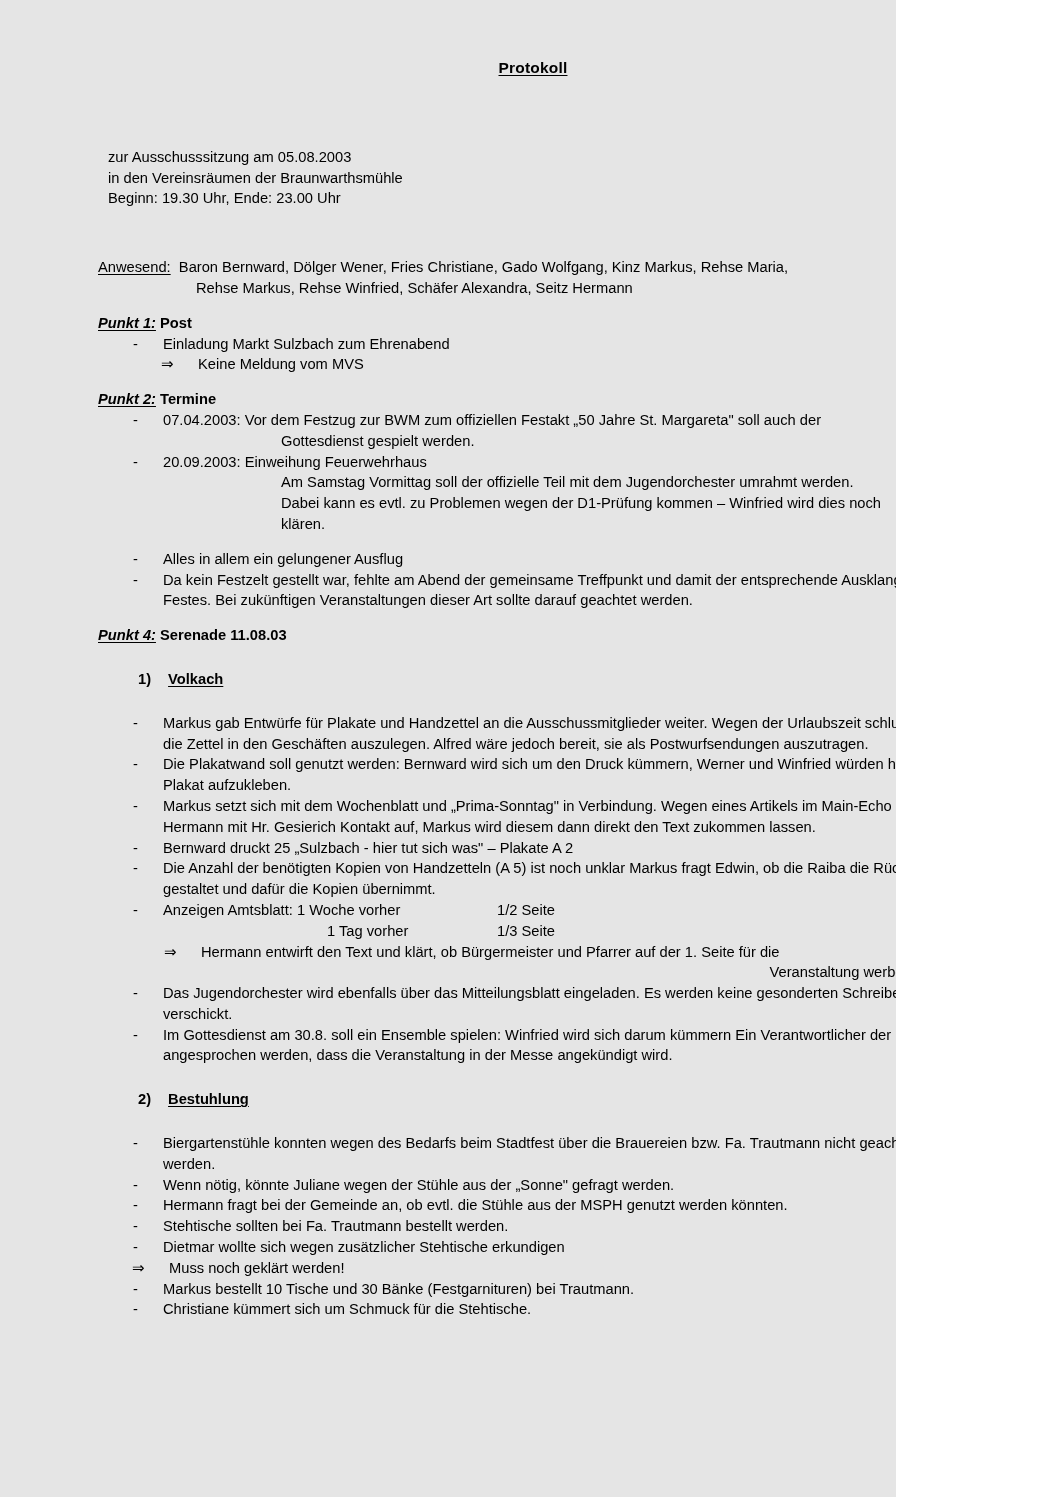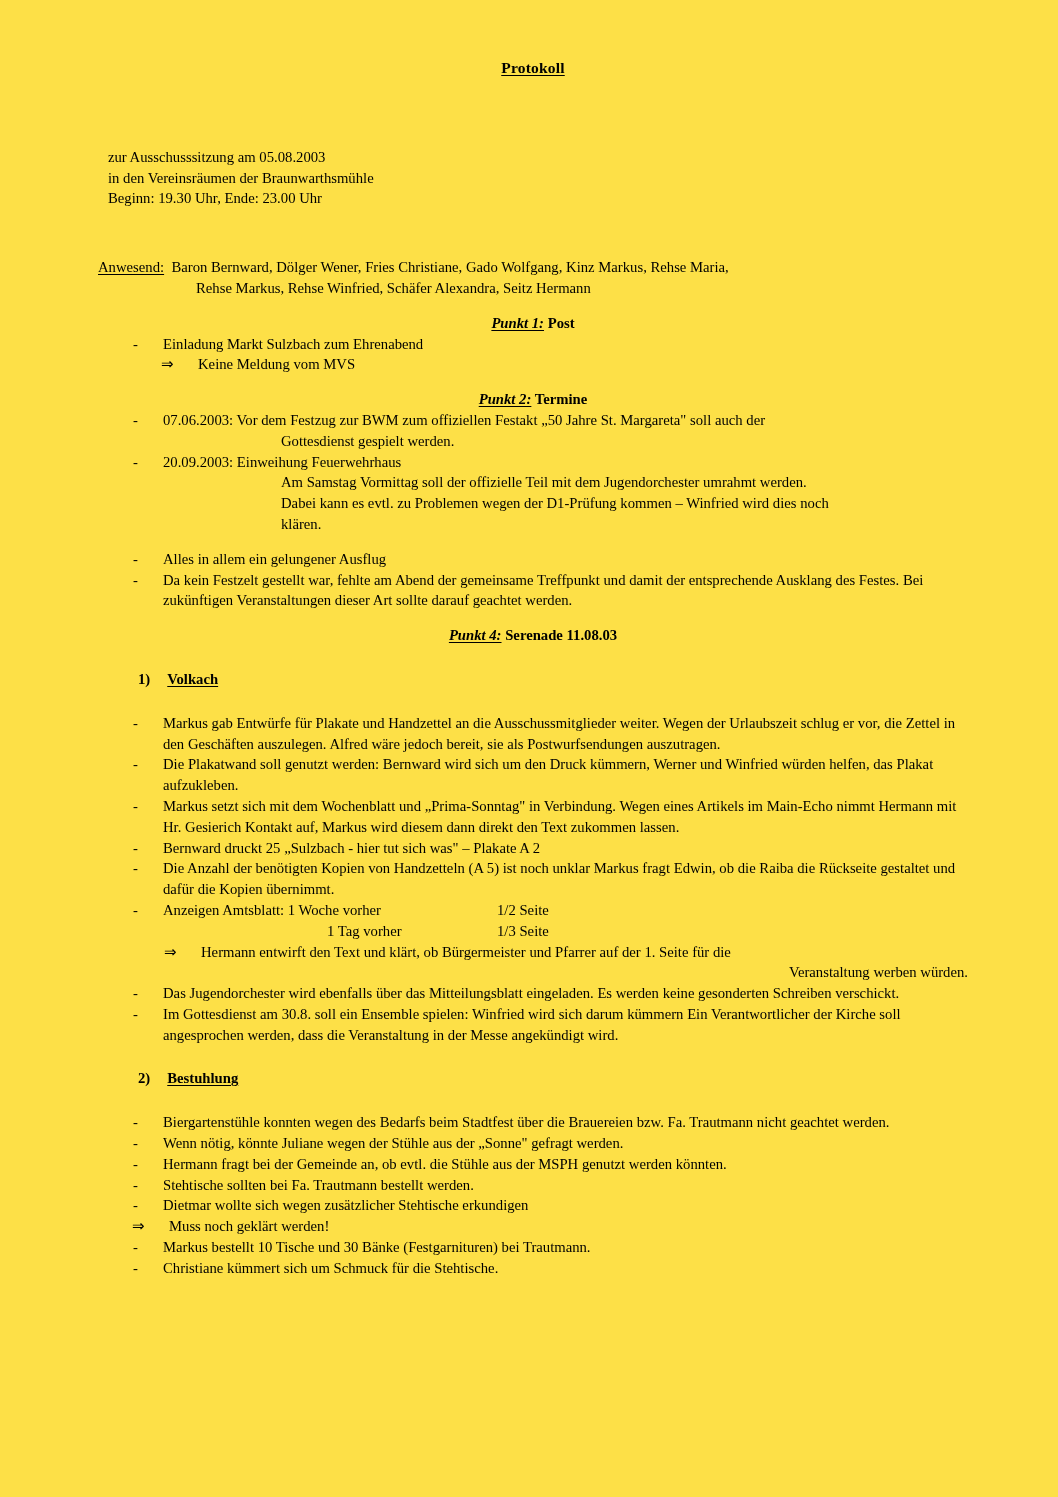--- a/index.html
+++ b/index.html
@@ -6,26 +6,25 @@
     margin: 0;
     padding: 0;
     background: #ffffff;
   }
   body {
     font-family: "Liberation Sans", sans-serif;
     color: #000000;
   }
   .page {
     position: relative;
-    width: 1058px;
+    width: 896px;
     height: 1497px;
-    background: #fde047;
+    background: #e5e5e5;
     overflow: hidden;
     box-sizing: border-box;
-    font-family: Liberation Serif, serif;
   }
   .doc {
     position: absolute;
     left: 98px;
     top: 58px;
     width: 870px;
     font-size: 14.7px;
     line-height: 20.8px;
   }
 
@@ -59,21 +58,20 @@
     text-decoration: underline;
     text-underline-offset: 2px;
   }
   .attendees .row1 { display: block; }
   .attendees .row2 { display: block; padding-left: 98px; }
 
   
   .punkt {
     font-weight: bold;
     margin: 0;
-    text-align: center;
   }
   .punkt .pk {
     font-style: italic;
     text-decoration: underline;
     text-underline-offset: 2px;
   }
   .punkt .pt { font-style: normal; }
 
   
   .subnum {
@@ -174,21 +172,21 @@
     </ul>
     <div class="arrow"><span class="ar">⇒</span><span>Keine Meldung vom MVS</span></div>
 
     <div class="gap-sm"></div>
 
     <div class="punkt"><span class="pk">Punkt 2:</span> <span class="pt">Termine</span></div>
     <ul class="dash">
       <li>
           <span class="mark">-</span>
         <span class="hang">
-          <span>07.06.2003: Vor dem Festzug zur BWM zum offiziellen Festakt „50 Jahre St. Margareta" soll auch der</span>
+          <span>07.04.2003: Vor dem Festzug zur BWM zum offiziellen Festakt „50 Jahre St. Margareta" soll auch der</span>
           <span class="ind">Gottesdienst gespielt werden.</span>
         </span>
       </li>
       <li>
           <span class="mark">-</span>
         <span class="hang">
           <span>20.09.2003: Einweihung Feuerwehrhaus</span>
           <span class="ind">Am Samstag Vormittag soll der offizielle Teil mit dem Jugendorchester umrahmt werden.</span>
           <span class="ind">Dabei kann es evtl. zu Problemen wegen der D1-Prüfung kommen – Winfried wird dies noch</span>
           <span class="ind">klären.</span>

